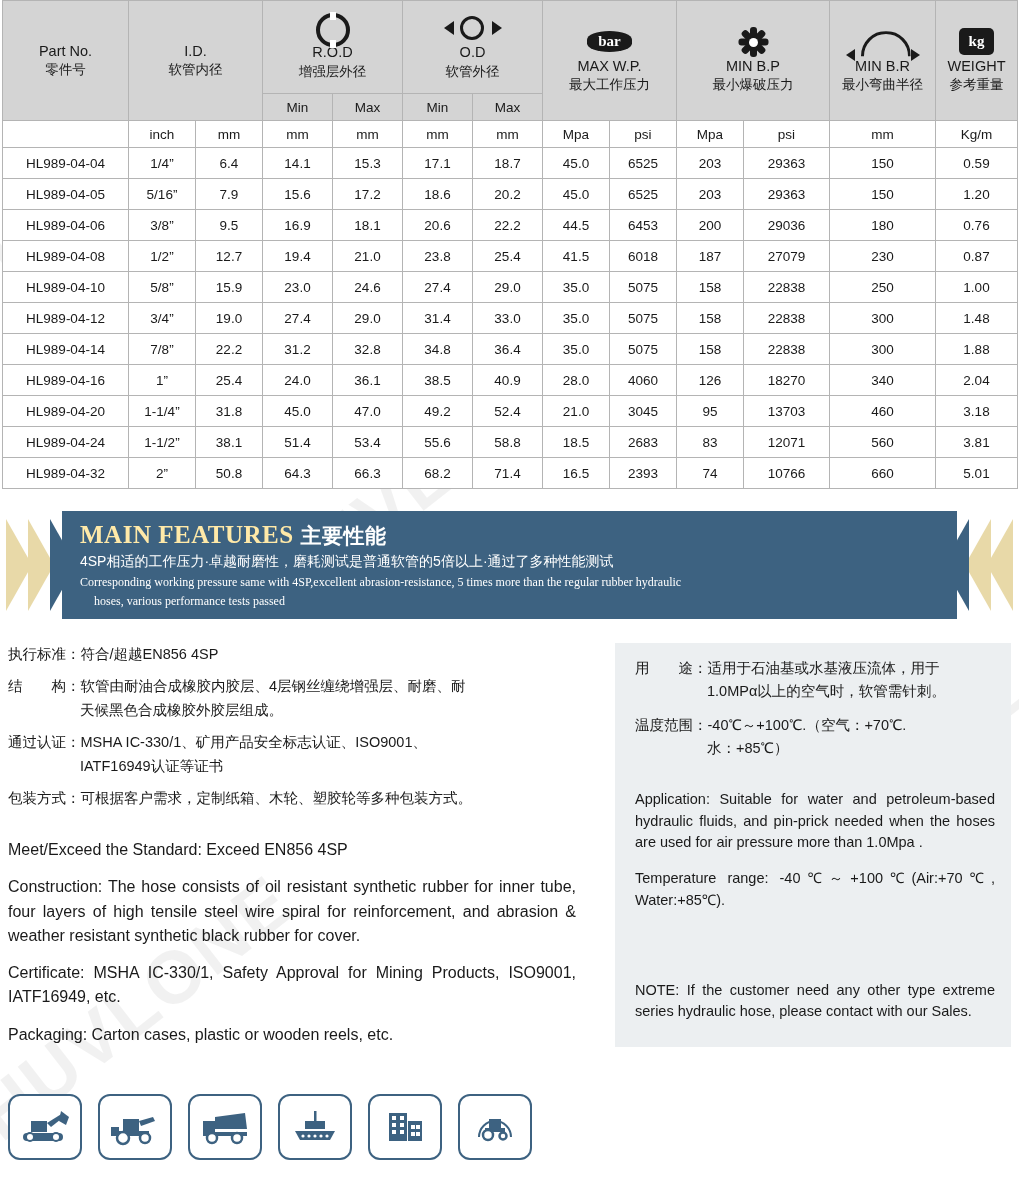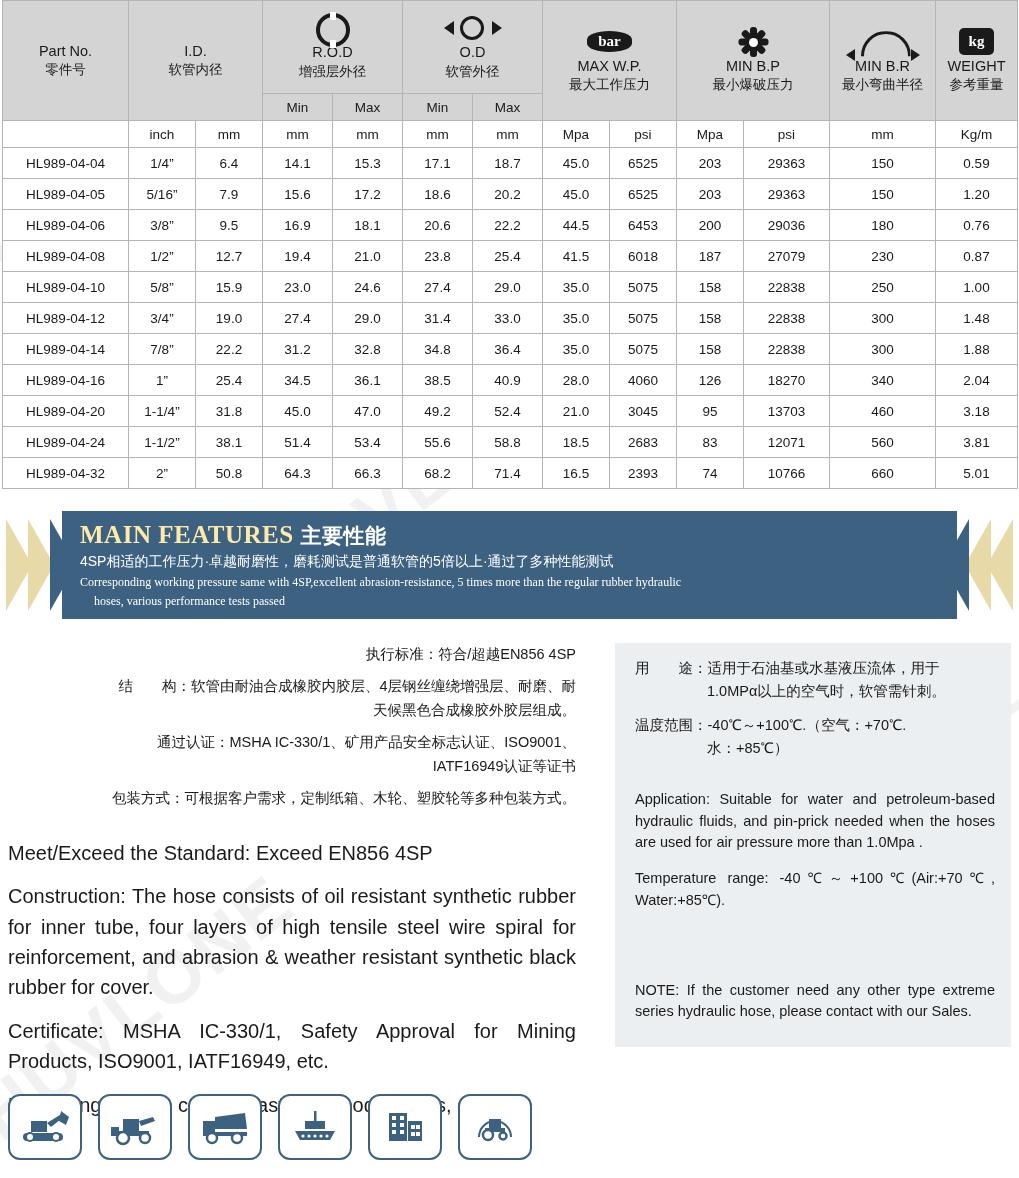--- a/index.html
+++ b/index.html
@@ -90,24 +90,24 @@
   }
   .feat-title{font-family:"Liberation Serif",serif;font-weight:bold;font-size:25px;letter-spacing:0.5px;color:#ffe9a8;}
   .feat-title .cnt{font-family:"Liberation Sans",sans-serif;font-size:21px;color:#ffffff;font-weight:bold;}
   .feat-cn{font-size:14px;margin-top:3px;}
   .feat-en{font-family:"Liberation Serif",serif;font-size:12px;line-height:1.35;margin-top:3px;}
 
   
   .cols{position:relative;z-index:2;display:flex;margin:24px 8px 0 8px;}
   .col-l{width:582px;flex:0 0 582px;padding-right:14px;box-sizing:border-box;}
   .col-r{flex:1;padding-left:24px;box-sizing:border-box;border-left:1px solid transparent;}
-  .zh{font-size:14.5px;line-height:1.62;margin:0 0 9px 0;text-align:right;}
+  .zh{font-size:14.5px;line-height:1.62;margin:0 0 9px 0;}
   .zh .lbl{display:inline-block;}
   .zh .ind{display:block;padding-left:72px;}
-  .en{font-size:20px;line-height:1.52;margin:0 0 13px 0;text-align:justify;}
+  .en{font-size:16px;line-height:1.52;margin:0 0 13px 0;text-align:justify;}
   .gap{height:18px;}
   .rzh{font-size:14.5px;line-height:1.62;margin:0 0 10px 0;}
   .ren{font-size:14.5px;line-height:1.5;margin:0 0 14px 0;text-align:justify;}
   .right-panel{background:#eceff1;padding:14px 16px 10px 20px;box-sizing:border-box;min-height:280px;}
 
   
   .inds{position:absolute;left:8px;bottom:18px;display:flex;gap:16px;z-index:2;}
   .ind-box{width:70px;height:62px;border:2px solid #3d6281;border-radius:12px;background:#fff;display:flex;align-items:center;justify-content:center;}
   .ind-box svg{display:block;}
 </style>
@@ -303,21 +303,21 @@
           <td>5075</td>
           <td>158</td>
           <td>22838</td>
           <td>300</td>
           <td>1.88</td>
         </tr>
         <tr>
           <td>HL989-04-16</td>
           <td>1”</td>
           <td>25.4</td>
-          <td>34.5</td>
+          <td>24.0</td>
           <td>36.1</td>
           <td>38.5</td>
           <td>40.9</td>
           <td>28.0</td>
           <td>4060</td>
           <td>126</td>
           <td>18270</td>
           <td>340</td>
           <td>2.04</td>
         </tr>

